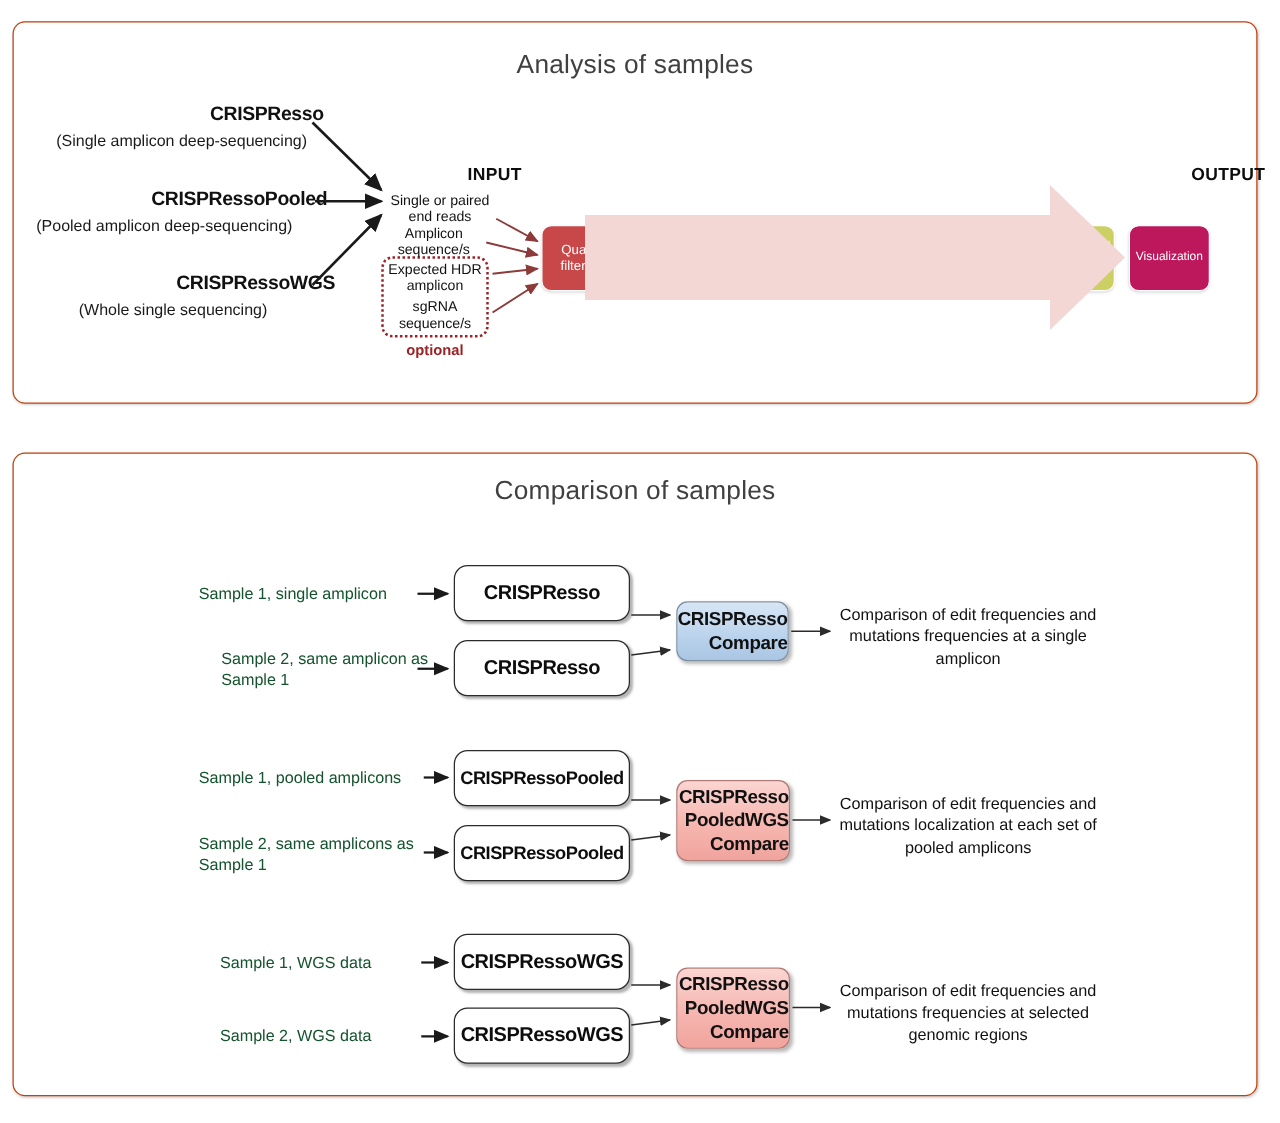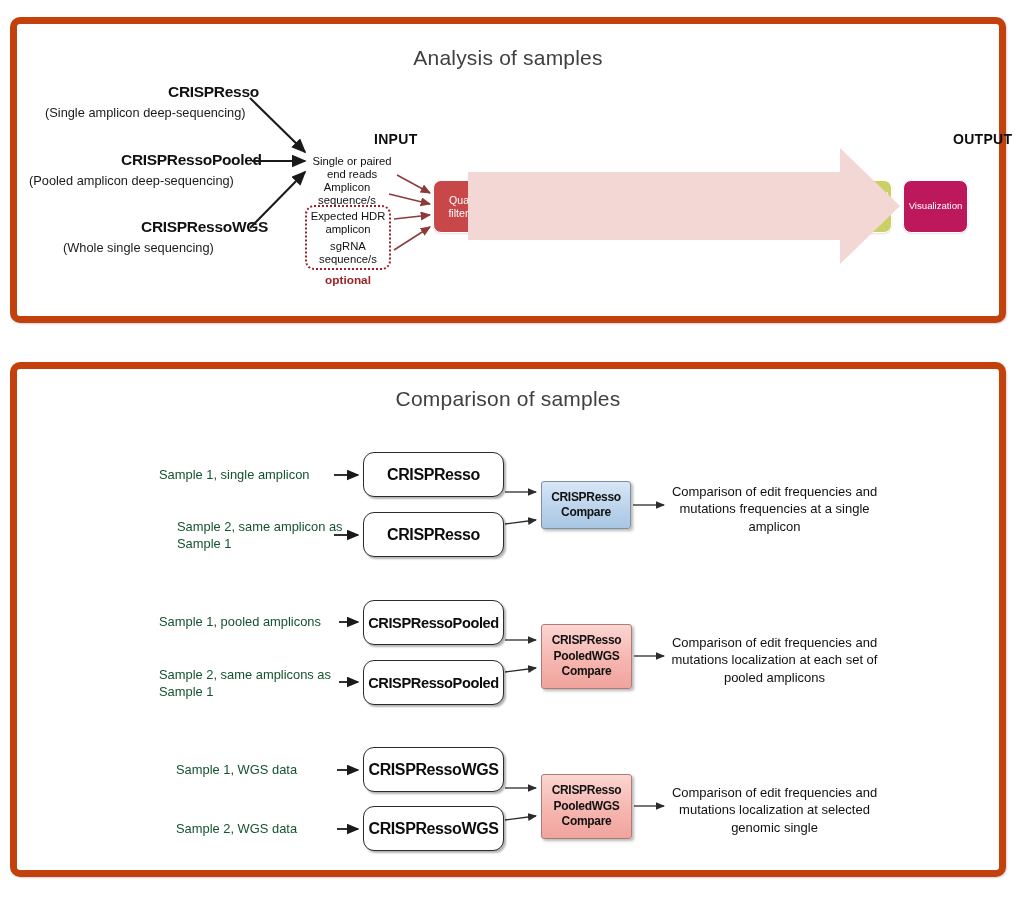--- a/index.html
+++ b/index.html
@@ -12,21 +12,21 @@
     height: 898px;
     position: relative;
     font-family: "Liberation Sans", sans-serif;
     color: #231f20;
     overflow: hidden;
   }
 
   .panel {
     position: absolute;
     background: #ffffff;
-    border: 7px solid #c2410c;
+    border: 1px solid #c2410c;
     border-radius: 10px;
     box-shadow: 1px 1px 2px rgba(0,0,0,0.18);
     box-sizing: border-box;
   }
   #panel-analysis { left: 10px;  top: 17px;  width: 996px; height: 306px; }
   #panel-compare  { left: 10px;  top: 362px; width: 996px; height: 515px; }
 
   .panel-title {
     position: absolute;
     width: 100%;
@@ -107,28 +107,28 @@
     align-items: center;
     justify-content: center;
     font-weight: bold;
     font-size: 16px;
     color: #0d0d0d;
     letter-spacing: -0.4px;
     box-shadow: 2px 2px 2px rgba(0,0,0,0.30);
   }
   .cbox {
     position: absolute;
-    border-radius: 3px;
+    border-radius: 9px;
     box-sizing: border-box;
     display: flex;
     align-items: center;
     justify-content: center;
-    text-align: center;
-    font-weight: bold;
-    font-size: 12px;
+    text-align: right;
+    font-weight: bold;
+    font-size: 15px;
     line-height: 1.28;
     color: #111111;
     letter-spacing: -0.3px;
     box-shadow: 2px 2px 3px rgba(0,0,0,0.28);
   }
   .cbox-blue {
     background: linear-gradient(to bottom, #d7e6f6 0%, #bcd4ec 55%, #a9c6e4 100%);
     border: 1.3px solid #7d8fa0;
   }
   .cbox-pink {
@@ -240,21 +240,21 @@
 <div class="sample-label" style="left:176px; top:820px; width:170px;">Sample 2, WGS data</div>
 <div class="wbox" style="left:363px; top:747px; width:141px; height:45px;">
   <span>CRISPRessoWGS</span>
 </div>
 <div class="wbox" style="left:363px; top:806px; width:141px; height:45px;">
   <span>CRISPRessoWGS</span>
 </div>
 <div class="cbox cbox-pink" style="left:541px; top:774px; width:91px; height:65px;">
   <span>CRISPResso PooledWGS Compare</span>
 </div>
-<div class="result-text" style="left:671px; top:784px; width:207px;">Comparison of edit frequencies and mutations localization at selected genomic single</div>
+<div class="result-text" style="left:671px; top:784px; width:207px;">Comparison of edit frequencies and mutations frequencies at selected genomic regions</div>
 
 <svg class="overlay" viewBox="0 0 1024 898">
   <defs>
     <marker id="ah-black" markerWidth="7" markerHeight="7" refX="6.2" refY="3" orient="auto" markerUnits="strokeWidth">
       <path d="M0,0 L7,3 L0,6 z" fill="#1a1a1a"></path>
     </marker>
     <marker id="ah-thin" markerWidth="7" markerHeight="7" refX="6.2" refY="3" orient="auto" markerUnits="strokeWidth">
       <path d="M0,0 L7,3 L0,6 z" fill="#2b2b2b"></path>
     </marker>
     <marker id="ah-red" markerWidth="7" markerHeight="7" refX="6.2" refY="3" orient="auto" markerUnits="strokeWidth">

